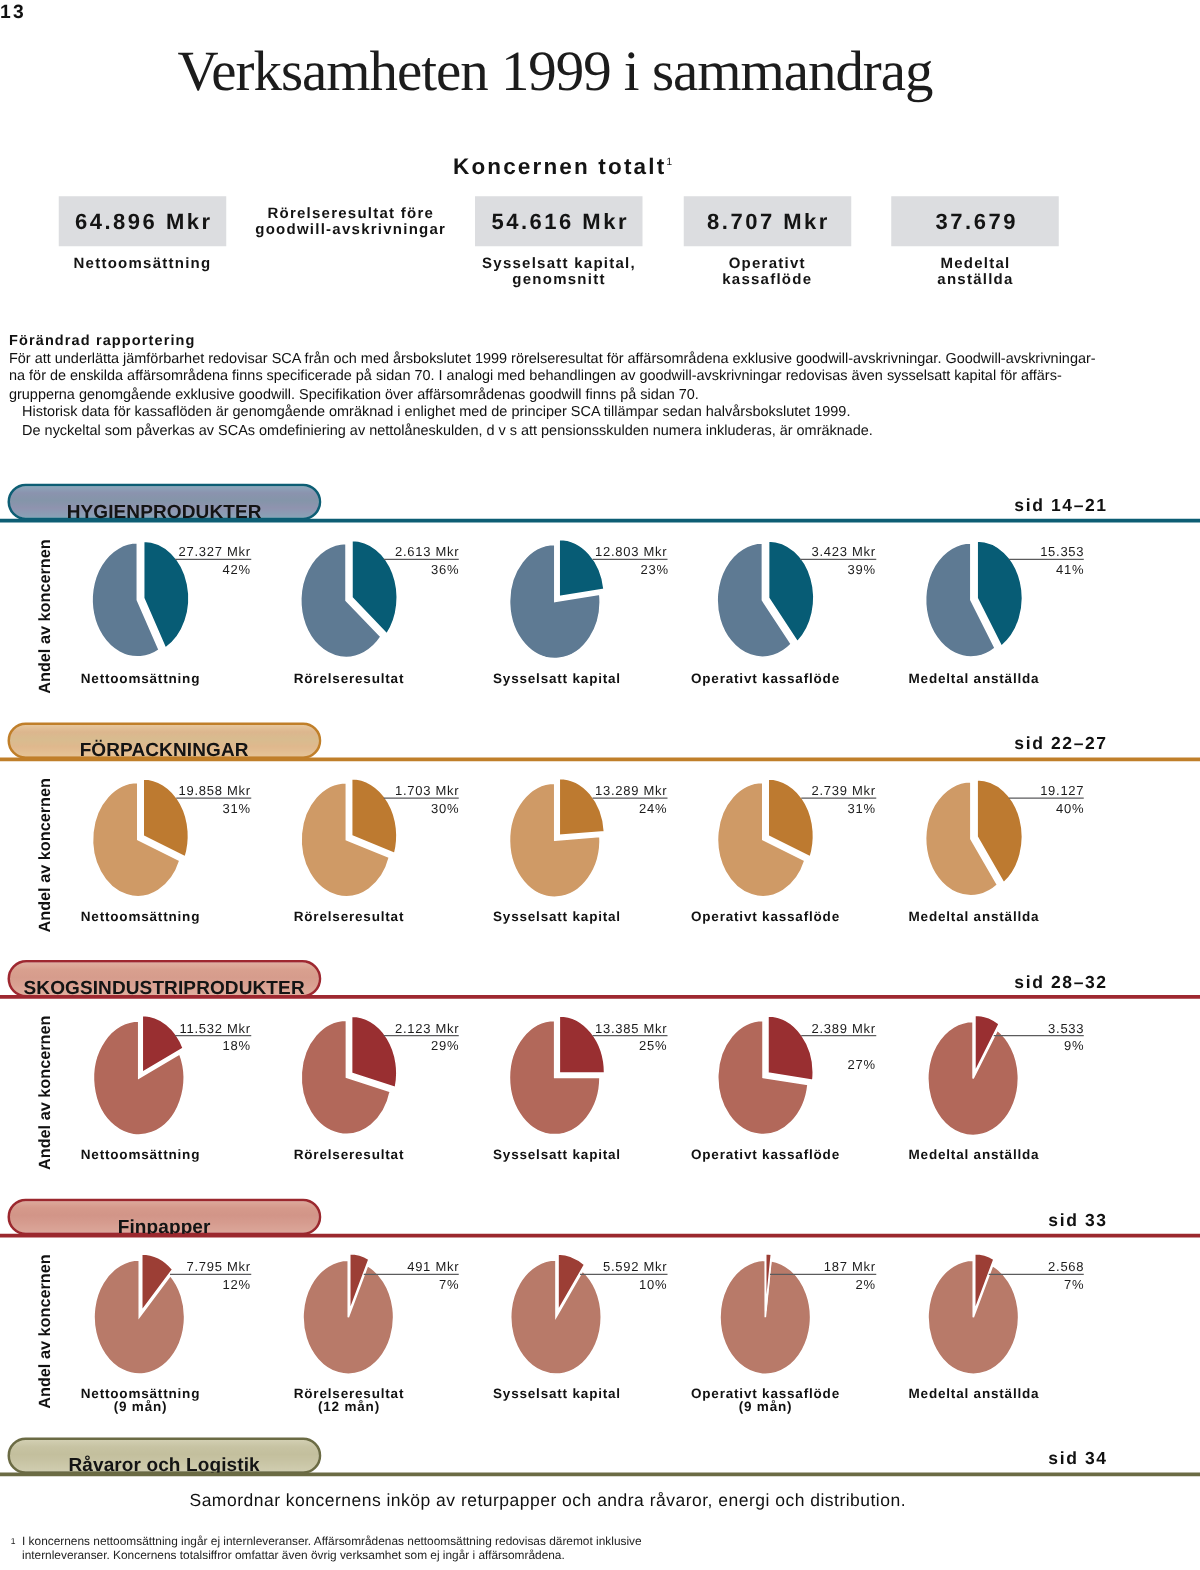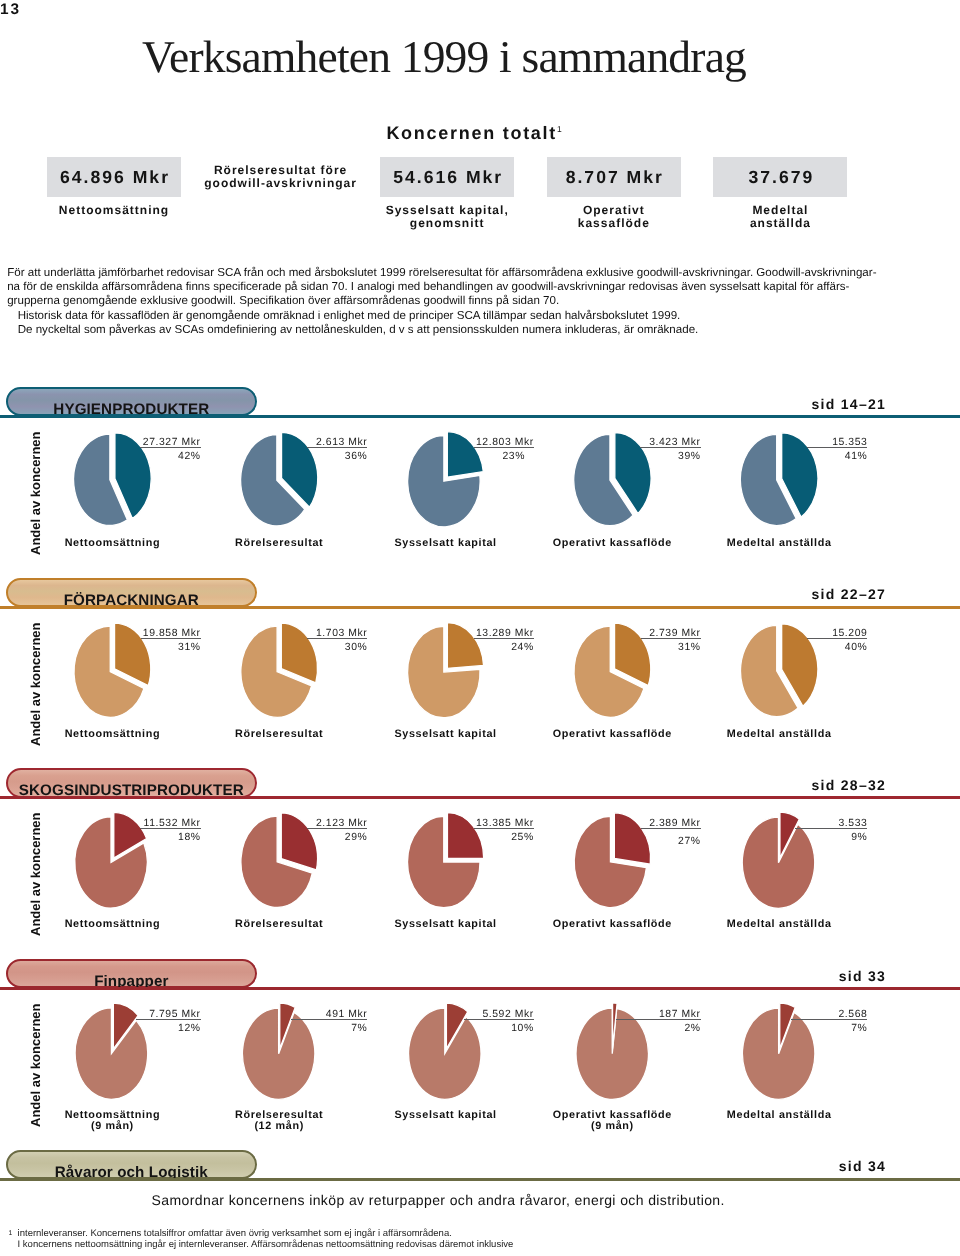--- a/index.html
+++ b/index.html
@@ -7,21 +7,21 @@
 html,body{margin:0;padding:0;}
 body{width:960px;height:1256px;background:#fff;color:#111;
   font-family:"Liberation Sans",sans-serif;position:relative;overflow:hidden;
   -webkit-font-smoothing:antialiased;text-rendering:geometricPrecision;}
 .abs{position:absolute;}
 
 #page-number{left:0;top:0.6px;width:927.9px;text-align:left;font:bold 15.4px "Liberation Sans",sans-serif;letter-spacing:1.9px;color:#111;}
 #page-title{left:142px;top:32.5px;font-family:"Liberation Serif",serif;font-size:45.5px;font-weight:400;
   letter-spacing:-0.8px;color:#1c1c1c;line-height:1.05;white-space:nowrap;}
 
-#group-heading{left:0;top:123.2px;width:537.8px;text-align:right;font:bold 18px "Liberation Sans",sans-serif;letter-spacing:1.73px;color:#141414;white-space:nowrap;padding-left:24px;}
+#group-heading{left:0;top:123.2px;width:537.8px;text-align:right;font:bold 18px "Liberation Sans",sans-serif;letter-spacing:1.73px;color:#141414;white-space:nowrap;}
 #group-heading sup{font-size:8.5px;font-weight:normal;letter-spacing:0;vertical-align:7px;}
 
 .kpi{position:absolute;top:157.2px;width:134px;}
 .kpi-box{height:40px;background:#dcdde0;display:flex;align-items:flex-end;justify-content:center;}
 .kpi-value{font:bold 17.6px "Liberation Sans",sans-serif;letter-spacing:2.0px;margin-left:2px;margin-bottom:9px;color:#141414;}
 .kpi-label{margin:7.2px -40px 0 -40px;text-align:center;font:bold 12px "Liberation Sans",sans-serif;
   letter-spacing:1px;color:#141414;line-height:12.4px;white-space:pre;}
 
 #notice{left:7.2px;top:265.8px;width:905px;}
 #notice .h{font:bold 11.6px/14.35px "Liberation Sans",sans-serif;letter-spacing:0.9px;color:#111;}
@@ -85,20 +85,21 @@
     <div class="kpi" style="left: 713.4px;">
       <div class="kpi-box">
         <span class="kpi-value">37.679</span>
       </div>
       <div class="kpi-label">Medeltal
 anställda</div>
     </div>
   </div>
 
 <div class="abs" id="notice">
+  <div class="h">Förändrad rapportering</div>
   <div id="notice-body">
       <div class="p">För att underlätta jämförbarhet redovisar SCA från och med årsbokslutet 1999 rörelseresultat för affärsområdena exklusive goodwill-avskrivningar. Goodwill-avskrivningar-</div>
       <div class="p">na för de enskilda affärsområdena finns specificerade på sidan 70. I analogi med behandlingen av goodwill-avskrivningar redovisas även sysselsatt kapital för affärs-</div>
       <div class="p">grupperna genomgående exklusive goodwill. Specifikation över affärsområdenas goodwill finns på sidan 70.</div>
       <div class="p i">Historisk data för kassaflöden är genomgående omräknad i enlighet med de principer SCA tillämpar sedan halvårsbokslutet 1999.</div>
       <div class="p i">De nyckeltal som påverkas av SCAs omdefiniering av nettolåneskulden, d v s att pensionsskulden numera inkluderas, är omräknade.</div>
     </div>
 </div>
 
 <div id="sections">
@@ -136,21 +137,21 @@
       <div class="leader" style="left:140.3px;top:60px;width:60.3px"></div>
       <div class="cval" style="left:-19.399999999999977px;top:50.1px;width:220px">27.327 Mkr</div>
       <div class="cpct" style="left:-19.399999999999977px;top:64.2px;width:220px">42%</div>
       <div class="clabel" style="left:-17.599999999999994px;top:151px;width:260px"><span>Nettoomsättning</span></div>
       <div class="leader" style="left:307.3px;top:60px;width:60.1px"></div>
       <div class="cval" style="left:147.39999999999998px;top:50.1px;width:220px">2.613 Mkr</div>
       <div class="cpct" style="left:147.39999999999998px;top:64.2px;width:220px">36%</div>
       <div class="clabel" style="left:149.2px;top:151px;width:260px"><span>Rörelseresultat</span></div>
       <div class="leader" style="left:473.7px;top:60px;width:60.1px"></div>
       <div class="cval" style="left:313.80000000000007px;top:50.1px;width:220px">12.803 Mkr</div>
-      <div class="cpct" style="left:305px;top:64.2px;width:220px">23%</div>
+      <div class="cpct" style="left:315px;top:64.2px;width:220px">23%</div>
       <div class="clabel" style="left:315.6px;top:151px;width:260px"><span>Sysselsatt kapital</span></div>
       <div class="leader" style="left:640.4px;top:60px;width:60.2px"></div>
       <div class="cval" style="left:480.6px;top:50.1px;width:220px">3.423 Mkr</div>
       <div class="cpct" style="left:480.6px;top:64.2px;width:220px">39%</div>
       <div class="clabel" style="left:482.4px;top:151px;width:260px"><span>Operativt kassaflöde</span></div>
       <div class="leader" style="left:807.1px;top:60px;width:60.3px"></div>
       <div class="cval" style="left:647.4000000000001px;top:50.1px;width:220px">15.353</div>
       <div class="cpct" style="left:647.4000000000001px;top:64.2px;width:220px">41%</div>
       <div class="clabel" style="left:649.2px;top:151px;width:260px"><span>Medeltal anställda</span></div>
     </div>
@@ -195,21 +196,21 @@
       <div class="clabel" style="left:149.2px;top:151px;width:260px"><span>Rörelseresultat</span></div>
       <div class="leader" style="left:473.7px;top:60px;width:60.1px"></div>
       <div class="cval" style="left:313.80000000000007px;top:50.1px;width:220px">13.289 Mkr</div>
       <div class="cpct" style="left:313.80000000000007px;top:64.2px;width:220px">24%</div>
       <div class="clabel" style="left:315.6px;top:151px;width:260px"><span>Sysselsatt kapital</span></div>
       <div class="leader" style="left:640.6px;top:60px;width:60.0px"></div>
       <div class="cval" style="left:480.6px;top:50.1px;width:220px">2.739 Mkr</div>
       <div class="cpct" style="left:480.6px;top:64.2px;width:220px">31%</div>
       <div class="clabel" style="left:482.4px;top:151px;width:260px"><span>Operativt kassaflöde</span></div>
       <div class="leader" style="left:807.2px;top:60px;width:60.2px"></div>
-      <div class="cval" style="left:647.4000000000001px;top:50.1px;width:220px">15.209</div>
+      <div class="cval" style="left:647.4000000000001px;top:50.1px;width:220px">19.127</div>
       <div class="cpct" style="left:647.4000000000001px;top:64.2px;width:220px">40%</div>
       <div class="clabel" style="left:649.2px;top:151px;width:260px"><span>Medeltal anställda</span></div>
     </div>
     <div class="section" style="top: 768.2px;">
       <div class="pill" style="border-color:#9E2830;background:linear-gradient(180deg,#E0B0A0 0%,#D9A08F 22%,#D69C8C 45%,#DAA192 70%,#DFAE9E 100%)">
         <span class="pill-label">SKOGSINDUSTRIPRODUKTER</span>
       </div>
       <div class="rule" style="background:#9E2830"></div>
       <div class="pages">sid 28–32</div>
       <div class="axis">
@@ -244,21 +245,21 @@
       <div class="leader" style="left:307.4px;top:60px;width:60.0px"></div>
       <div class="cval" style="left:147.39999999999998px;top:50.1px;width:220px">2.123 Mkr</div>
       <div class="cpct" style="left:147.39999999999998px;top:64.2px;width:220px">29%</div>
       <div class="clabel" style="left:149.2px;top:151px;width:260px"><span>Rörelseresultat</span></div>
       <div class="leader" style="left:473.7px;top:60px;width:60.1px"></div>
       <div class="cval" style="left:313.80000000000007px;top:50.1px;width:220px">13.385 Mkr</div>
       <div class="cpct" style="left:313.80000000000007px;top:64.2px;width:220px">25%</div>
       <div class="clabel" style="left:315.6px;top:151px;width:260px"><span>Sysselsatt kapital</span></div>
       <div class="leader" style="left:640.5px;top:60px;width:60.1px"></div>
       <div class="cval" style="left:480.6px;top:50.1px;width:220px">2.389 Mkr</div>
-      <div class="cpct" style="left:480.6px;top:68px;width:220px">27%</div>
+      <div class="cpct" style="left:480.6px;top:79px;width:220px">27%</div>
       <div class="clabel" style="left:482.4px;top:151px;width:260px"><span>Operativt kassaflöde</span></div>
       <div class="leader" style="left:794.8px;top:60px;width:72.6px"></div>
       <div class="cval" style="left:647.4000000000001px;top:50.1px;width:220px">3.533</div>
       <div class="cpct" style="left:647.4000000000001px;top:64.2px;width:220px">9%</div>
       <div class="clabel" style="left:649.2px;top:151px;width:260px"><span>Medeltal anställda</span></div>
     </div>
     <div class="section" style="top: 958.9px;">
       <div class="pill" style="border-color:#9B282E;background:linear-gradient(180deg,#DCA99B 0%,#D5998B 22%,#D29588 45%,#D69C8F 70%,#DBA79A 100%)">
         <span class="pill-label">Finpapper</span>
       </div>
@@ -316,16 +317,16 @@
       </div>
       <div class="rule" style="background:#6B6B44"></div>
       <div class="pages">sid 34</div>
       <div class="caption">Samordnar koncernens inköp av returpapper och andra råvaror, energi och distribution.</div>
     </div>
   </div>
 
 <div class="abs" id="footnote">
   <span class="m">1</span>
   <div id="footnote-body">
+      <div class="fl">I koncernens nettoomsättning ingår ej internleveranser. Affärsområdenas nettoomsättning redovisas däremot inklusive</div>
       <div class="fl">internleveranser. Koncernens totalsiffror omfattar även övrig verksamhet som ej ingår i affärsområdena.</div>
-      <div class="fl">I koncernens nettoomsättning ingår ej internleveranser. Affärsområdenas nettoomsättning redovisas däremot inklusive</div>
     </div>
 </div>
 
 </body></html>

